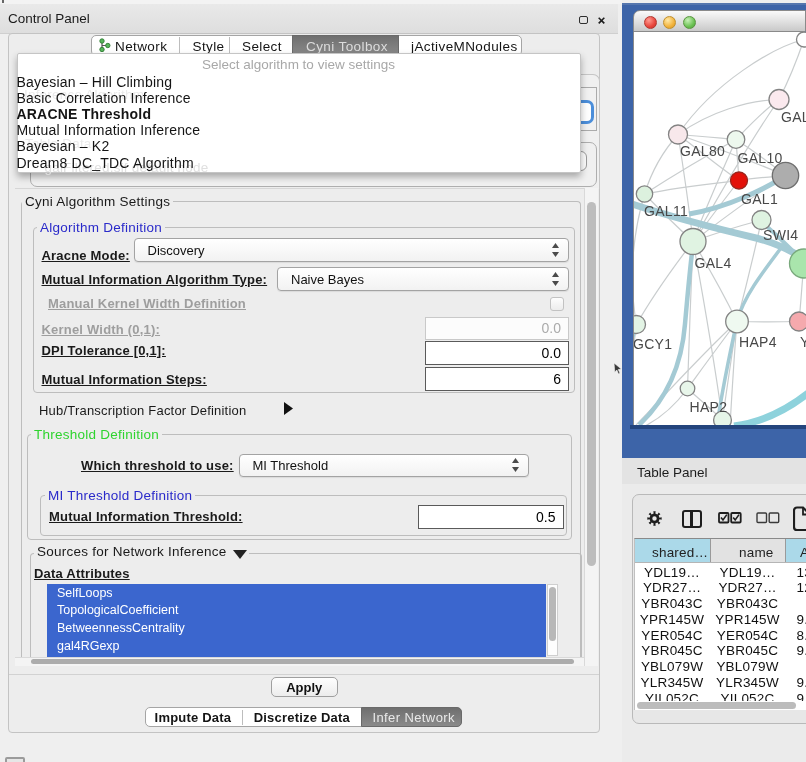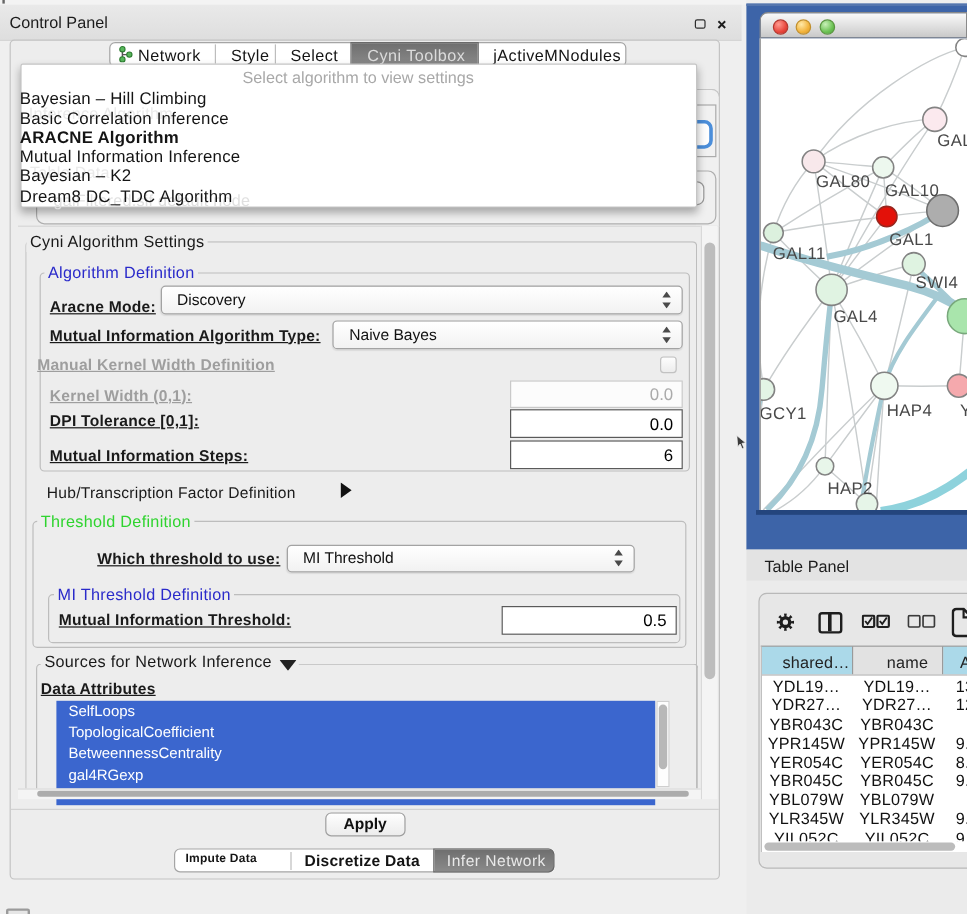--- a/index.html
+++ b/index.html
@@ -76,21 +76,21 @@
 
 <div class="lbl bold abs" style="left:41.5px;top:271.5px;">Mutual Information Algorithm Type:</div>
 <div class="combo" style="left:277px;top:267px;width:290px;height:21.5px;">
   <span class="ct">Naive Bayes</span>
   <svg class="spn" viewBox="0 0 9 14">
       <path d="M4.5 0 L8 5 L1 5 Z" fill="#4a4a4a"></path>
       <path d="M4.5 14 L8 9 L1 9 Z" fill="#4a4a4a"></path>
     </svg>
 </div>
 
-<div class="lbl bold gray abs" style="left:31px;top:295.5px;">Manual Kernel Width Definition</div>
+<div class="lbl bold gray abs" style="left:48px;top:295.5px;">Manual Kernel Width Definition</div>
 <div class="abs" style="left:549.5px;top:296.5px;width:12px;height:12px;border:1px solid #c2c2c2;border-radius:3px;background:linear-gradient(#fdfdfd,#ececec);"></div>
 
 <div class="lbl bold gray abs" style="left:41.5px;top:321.5px;">Kernel Width (0,1):</div>
 <div class="field" style="left:425px;top:316.5px;width:142px;height:21px;border:1px solid #c9c9c9;background:#FCFCFC;">
   <span class="fv" style="color:#ababab;">0.0</span>
   </div>
 
 <div class="lbl bold abs" style="left:41.5px;top:343px;">DPI Tolerance [0,1]:</div>
 <div class="field" style="left:425px;top:341px;width:142px;height:22px;border:1.5px solid #5a5a5a;">
   <span class="fv" style="color:#000;">0.0</span>
@@ -126,57 +126,57 @@
   </div>
 
 <div class="group" style="left:30px;top:552.5px;width:550px;height:110px;border-bottom:none;border-radius:4px 4px 0 0;"></div>
 <div class="gtitle" style="left:34px;top:543.5px;color:#1a1a1a;padding-right:22px;">Sources for Network Inference</div>
 <svg class="abs" style="left:233px;top:549.5px;" width="14" height="9" viewBox="0 0 14 9">
     <path d="M0 0 L14 0 L7 9 Z" fill="#222"></path>
   </svg>
 
 <div class="lbl bold abs" style="left:34px;top:566px;">Data Attributes</div>
 
-<div class="abs" style="left:46.5px;top:584px;width:499px;height:87px;background:#3B66CE;overflow:hidden;">
+<div class="abs" style="left:46.5px;top:584px;width:499px;height:73px;background:#3B66CE;overflow:hidden;">
   <div style="font-size:12.5px;color:#fff;padding-left:10.5px;line-height:17.8px;padding-top:0.5px;">
     SelfLoops<br>TopologicalCoefficient<br>BetweennessCentrality<br>gal4RGexp
   </div>
 </div>
 <div class="abs" style="left:546.5px;top:584px;width:11.5px;height:71.5px;background:#fdfdfd;border:1px solid #cfcfcf;box-sizing:border-box;"></div>
 <div class="abs" style="left:548.5px;top:587px;width:7.5px;height:54px;background:#b8b8b8;border-radius:4px;"></div>
 
 <div class="abs" style="left:583.5px;top:188px;width:14px;height:477.5px;background:#F4F4F4;border-left:1px solid #d9d9d9;box-sizing:border-box;"></div>
 <div class="abs" style="left:586.5px;top:202px;width:9px;height:364px;background:#bdbdbd;border-radius:5px;"></div>
 <div class="abs" style="left:14.5px;top:656.5px;width:569px;height:9px;background:#F4F4F4;border-top:1px solid #d9d9d9;box-sizing:border-box;"></div>
 <div class="abs" style="left:31px;top:658.5px;width:543px;height:5.5px;background:#acacac;border-radius:3px;"></div>
 
 <div class="abs" style="left:17px;top:53px;width:563.5px;height:119.5px;background:#ffffff;border:1px solid #c5c5c5;border-radius:2px;box-shadow:0 4px 7px rgba(0,0,0,0.30);box-sizing:border-box;"></div>
 <div class="abs" style="left:24px;top:87px;font-size:13.5px;color:#eaeaea;letter-spacing:0.2px;">Inference Algorithm</div>
 <div class="abs" style="left:25px;top:136px;font-size:13.5px;color:#eaeaea;letter-spacing:0.2px;">Table Data</div>
 <div class="abs" style="left:44.5px;top:160px;font-size:13.5px;color:#e0e0e0;letter-spacing:0.2px;text-align:center;">galFiltered.sif default node</div>
 <div class="abs" style="left:17px;top:57px;width:563px;text-align:center;font-size:13.5px;color:#a8a8a8;">Select algorithm to view settings</div>
 <div class="abs" style="left:16.5px;top:73.5px;font-size:14px;color:#141414;line-height:16.2px;letter-spacing:0.2px;">
 Bayesian – Hill Climbing<br>
 Basic Correlation Inference<br>
-<b>ARACNE Algorithm</b><br>
+<b>ARACNE Threshold</b><br>
 Mutual Information Inference<br>
 Bayesian – K2<br>
 Dream8 DC_TDC Algorithm
 </div>
 
 <div class="abs" style="left:9px;top:673.5px;width:590px;height:1px;background:#d2d2d2;"></div>
 
 <div class="abs" style="left:271px;top:676.5px;width:66.5px;height:20px;background:linear-gradient(#fefefe,#ececec);border:1px solid #9f9f9f;border-radius:5px;box-sizing:border-box;text-align:center;">
  <span style="font-size:13px;font-weight:bold;color:#111;line-height:18px;">Apply</span>
 </div>
 
 <div class="abs" style="left:144.7px;top:707px;width:317.8px;height:20px;background:#fff;border:1px solid #a5a5a5;border-radius:5px;box-sizing:border-box;"></div>
 <div class="abs" style="left:361.3px;top:707px;width:101.2px;height:20px;background:linear-gradient(#6f6f6f,#8a8a8a);border:1px solid #6a6a6a;border-radius:0 5px 5px 0;box-sizing:border-box;"></div>
 <div class="abs" style="left:241.6px;top:709.5px;width:1px;height:15px;background:#bdbdbd;"></div>
-<div class="abs" style="left:154.6px;top:710px;font-size:10px;font-weight:bold;color:#141414;letter-spacing:0.2px;">Impute Data</div>
+<div class="abs" style="left:154.6px;top:710px;font-size:13px;font-weight:bold;color:#141414;letter-spacing:0.2px;">Impute Data</div>
 <div class="abs" style="left:253.7px;top:710px;font-size:13px;font-weight:bold;color:#141414;letter-spacing:0.2px;">Discretize Data</div>
 <div class="abs" style="left:372.4px;top:710px;font-size:13px;color:#e9e9e9;letter-spacing:0.4px;">Infer Network</div>
 
 <div class="abs" style="left:5px;top:756.5px;width:19.5px;height:10px;border:2px solid #9b9b9b;border-radius:2px;background:#e6e6e6;box-sizing:border-box;"></div>
 
 <div class="abs" style="left:622px;top:3px;width:184px;height:454.5px;background:#3D64A8;border-top:2px solid #5576AE;box-sizing:border-box;"></div>
 
 <div class="abs" style="left:633px;top:9.5px;width:173px;height:22.5px;background:linear-gradient(#fafafa,#c9c9c9);border:1px solid #8a8a8a;border-radius:7px 0 0 0;box-sizing:border-box;"></div>
 <div class="abs" style="left:644px;top:15.5px;width:11px;height:11px;border-radius:50%;background:radial-gradient(circle at 35% 30%,#ff9a90,#e8463c 60%,#c03028);border:0.5px solid #b2362e;"></div>
 <div class="abs" style="left:663.3px;top:15.5px;width:11px;height:11px;border-radius:50%;background:radial-gradient(circle at 35% 30%,#ffe9a8,#f2b33c 60%,#d2952a);border:0.5px solid #c08f2c;"></div>

